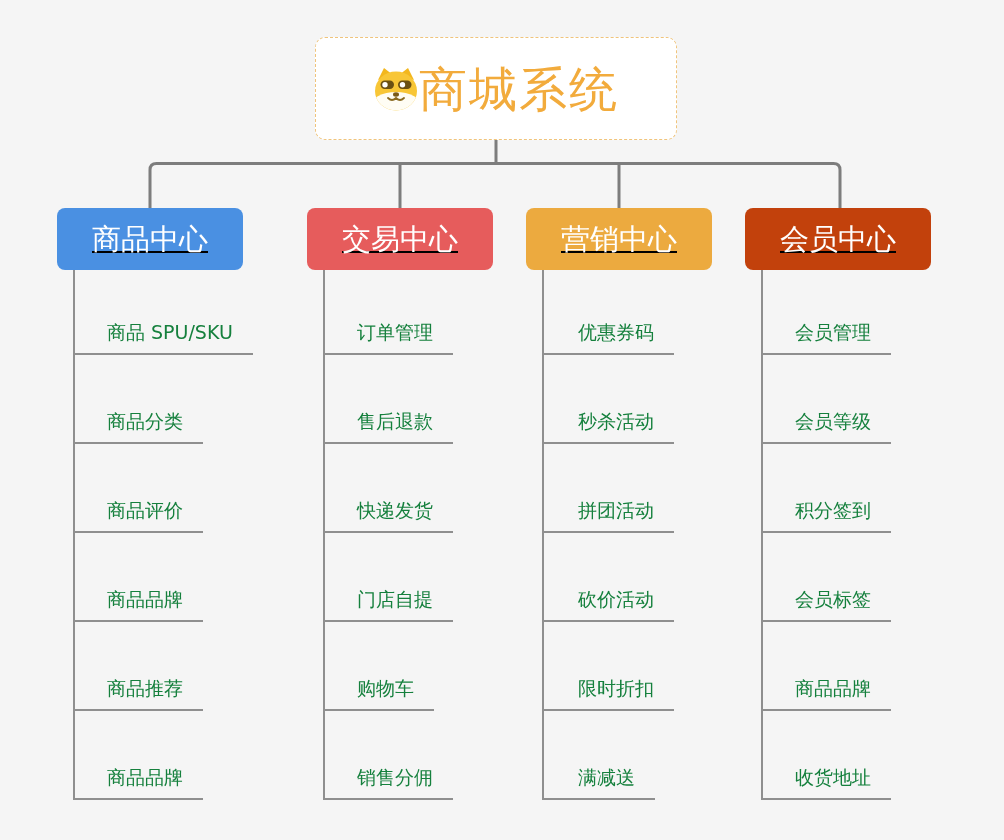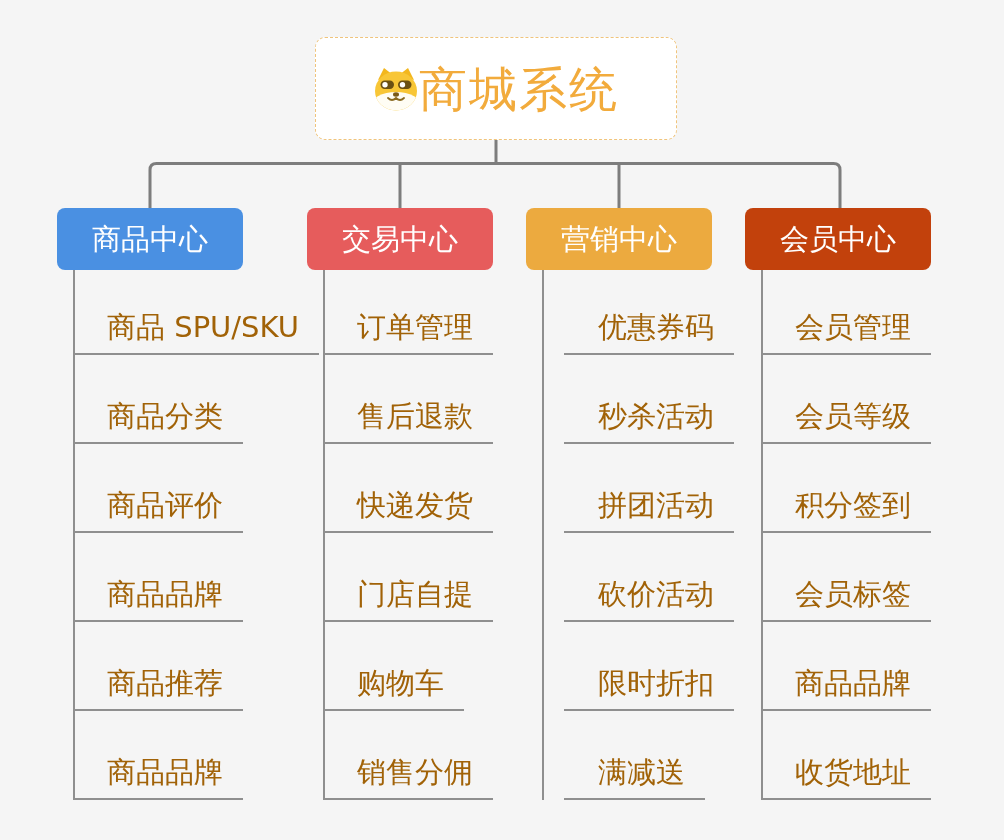--- a/index.html
+++ b/index.html
@@ -23,47 +23,47 @@
     white-space:nowrap;line-height:1;
   }
   .shiba{display:block;}
 
   
   .connector-svg{position:absolute;left:0;top:0;pointer-events:none;}
 
   
   .branch-box{
     position:absolute;top:208px;width:186px;height:62px;border-radius:8px;
-    display:flex;align-items:center;justify-content:center;
+    display:flex;align-items:center;justify-content:center;text-decoration:underline;
   }
   .branch-box .branch-label{
     color:#ffffff;font-size:29px;line-height:1;white-space:nowrap;
   }
   .box-0{left:57px;} .box-1{left:307px;} .box-2{left:526px;align-items:center;} .box-3{left:745px;}
 
   
   .trunk{
     position:absolute;top:270px;width:2px;height:530px;background:#8f8f8f;
   }
   .trunk-0{left:73px;} .trunk-1{left:323px;} .trunk-2{left:542px;} .trunk-3{left:761px;}
 
   .leaf-col{
     position:absolute;top:266px;display:flex;flex-direction:column;
   }
-  .col-0{left:73px;} .col-1{left:323px;} .col-2{left:564px;} .col-3{left:761px;}
+  .col-0{left:73px;} .col-1{left:323px;} .col-2{left:544px;} .col-3{left:761px;}
 
   .leaf-slot{height:89px;display:flex;align-items:flex-end;}
   .leaf-node{
     display:inline-block;
     padding:0 20px 9px 34px;
     border-bottom:2px solid #8f8f8f;
     white-space:nowrap;
   }
   .leaf-label{
-    font-size:29px;color:#a16207;line-height:1.15;margin-top:9px;
+    font-size:19px;color:#15803d;line-height:1.15;margin-top:9px;
   }
 </style>
 </head>
 <body>
 
 <div id="canvas">
 
   <svg class="connector-svg" width="1004" height="840">
     <path d="M496,140 V165" stroke="#7d7d7d" stroke-width="3" fill="none"></path>
     <path d="M150,208 V170 Q150,163.5 156.5,163.5 H833.5 Q840,163.5 840,170 V208" stroke="#7d7d7d" stroke-width="3" fill="none"></path>

